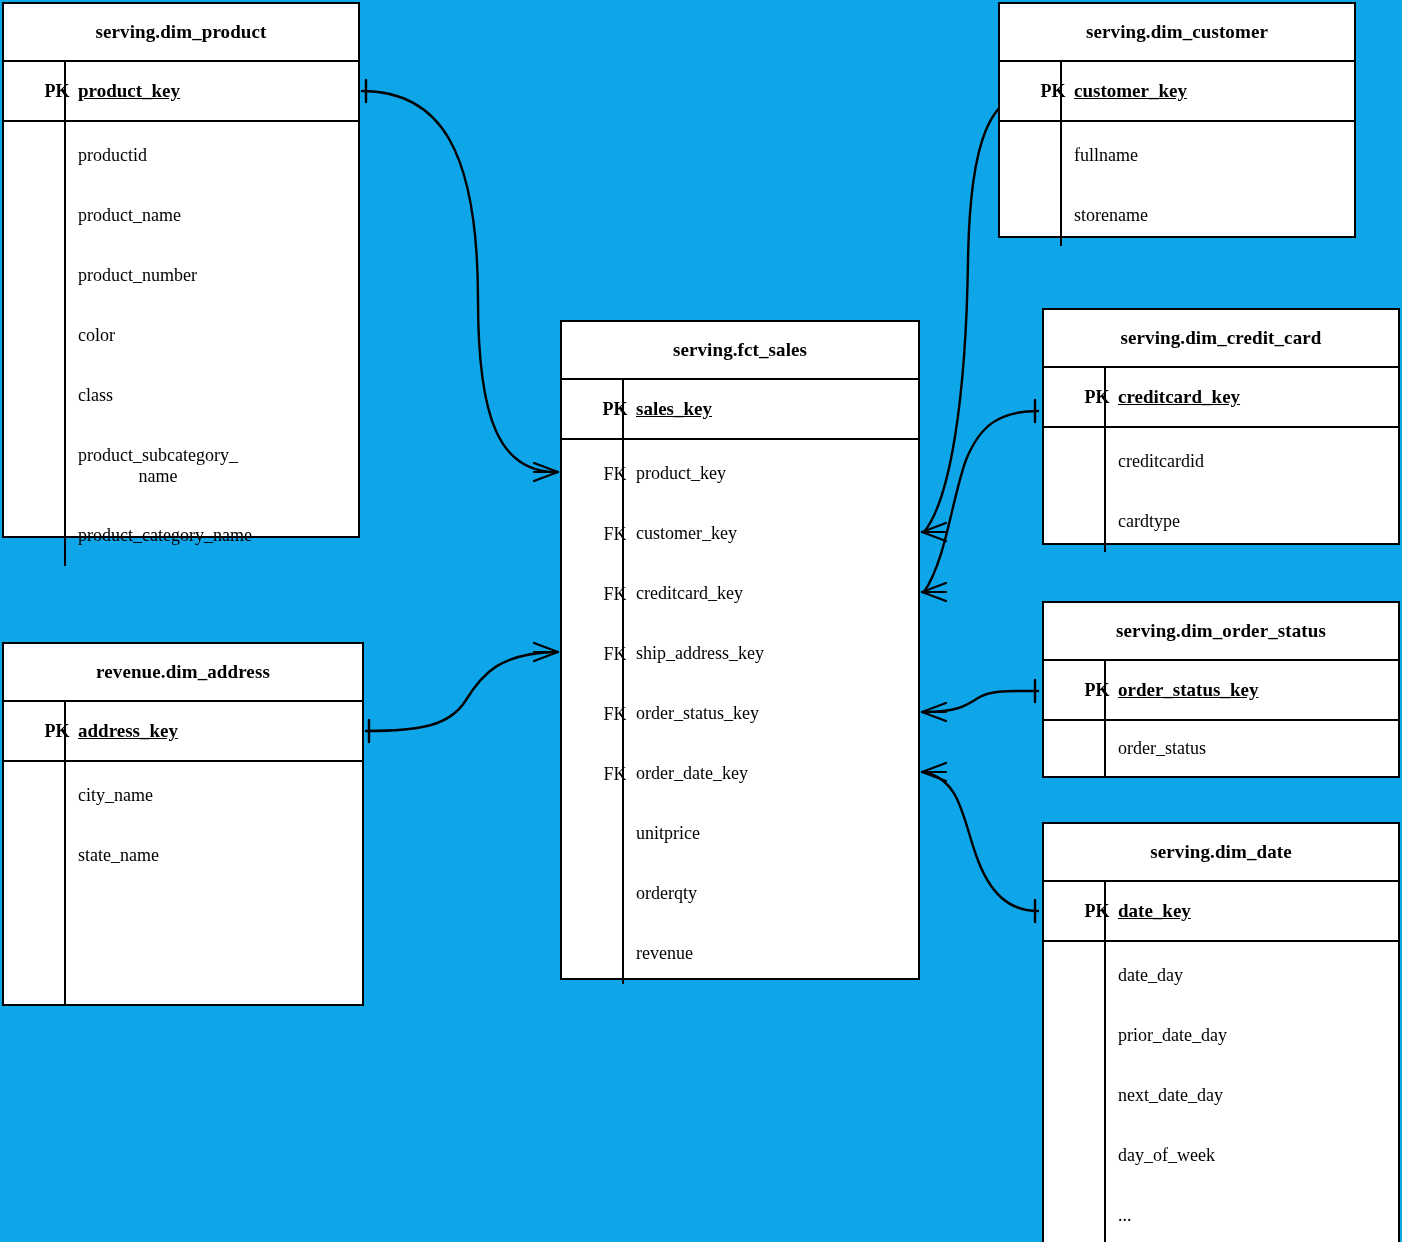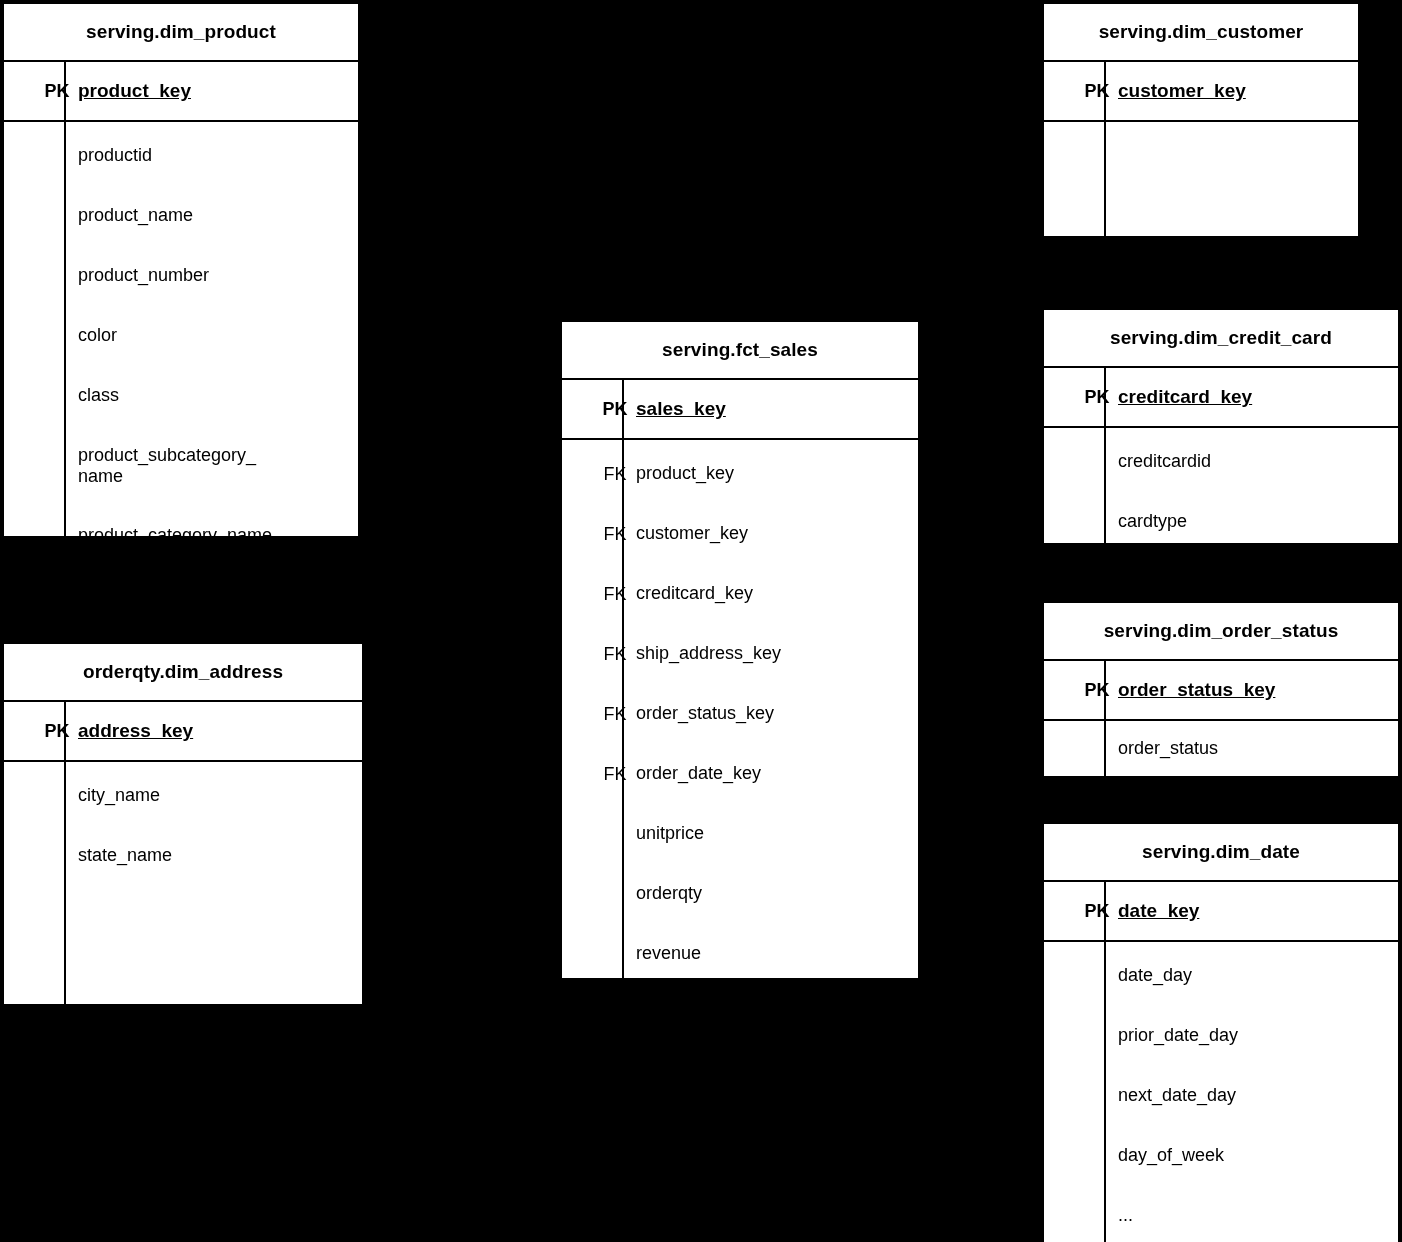--- a/index.html
+++ b/index.html
@@ -4,23 +4,24 @@
 <style>
   html, body {
     margin: 0;
     padding: 0;
     background: #ffffff;
   }
   #canvas {
     position: relative;
     width: 1402px;
     height: 1242px;
-    background: #000000;
+    background: #0ea5e9;
     overflow: hidden;
-    font-family: Liberation Sans, sans-serif;
+    font-family: Liberation Serif, serif;
+    text-align: center;
   }
   .erd-svg {
     position: absolute;
     left: 0;
     top: 0;
     width: 1402px;
     height: 1242px;
     pointer-events: none;
   }
   .entity {
@@ -119,21 +120,21 @@
     align-items: center;
   }
   .attr span {
     display: block;
   }
 
   
   #ent-dim-product     { left: 2px;    top: 2px;    width: 358px;  height: 536px; }
   #ent-dim-address     { left: 2px;    top: 642px;  width: 362px;  height: 364px; }
   #ent-fct-sales       { left: 560px;  top: 320px;  width: 360px;  height: 660px; }
-  #ent-dim-customer    { left: 1042px; top: 2px;    width: 318px;  height: 236px; }
+  #ent-dim-customer    { left: 998px; top: 2px;    width: 358px;  height: 236px; }
   #ent-dim-credit-card { left: 1042px; top: 308px;  width: 358px;  height: 237px; }
   #ent-dim-order-st    { left: 1042px; top: 601px;  width: 358px;  height: 177px; }
   #ent-dim-date        { left: 1042px; top: 822px;  width: 358px;  height: 422px; }
 
   #ent-dim-product .row-key,
   #ent-dim-product .attrs-keycol { width: 62px; min-width: 62px; }
   #ent-dim-address .row-key,
   #ent-dim-address .attrs-keycol { width: 62px; min-width: 62px; }
   #ent-fct-sales .row-key,
   #ent-fct-sales .attrs-keycol { width: 62px; min-width: 62px; }
@@ -250,21 +251,21 @@
           </div>
           <div class="attr">
               <span>product_category_name</span>
             </div>
         </div>
       </div>
     </div>
   </div>
 
   <div class="entity" id="ent-dim-address">
-    <div class="entity-title">orderqty.dim_address</div>
+    <div class="entity-title">revenue.dim_address</div>
     <div class="row pk-row">
       <div class="row-key">PK</div>
       <div class="row-name pk-name">address_key</div>
     </div>
     <div class="attrs" style="height:242px;">
       <div class="attrs-inner">
         <div class="attrs-keycol"></div>
         <div class="attrs-list">
           <div class="attr">
               <span>city_name</span>
@@ -329,20 +330,28 @@
 
   <div class="entity" id="ent-dim-customer">
     <div class="entity-title">serving.dim_customer</div>
     <div class="row pk-row">
       <div class="row-key">PK</div>
       <div class="row-name pk-name">customer_key</div>
     </div>
     <div class="attrs" style="height:114px;">
       <div class="attrs-inner">
         <div class="attrs-keycol"></div>
+        <div class="attrs-list">
+          <div class="attr">
+              <span>fullname</span>
+            </div>
+          <div class="attr">
+              <span>storename</span>
+            </div>
+        </div>
       </div>
     </div>
   </div>
 
   <div class="entity" id="ent-dim-credit-card">
     <div class="entity-title">serving.dim_credit_card</div>
     <div class="row pk-row">
       <div class="row-key">PK</div>
       <div class="row-name pk-name">creditcard_key</div>
     </div>

